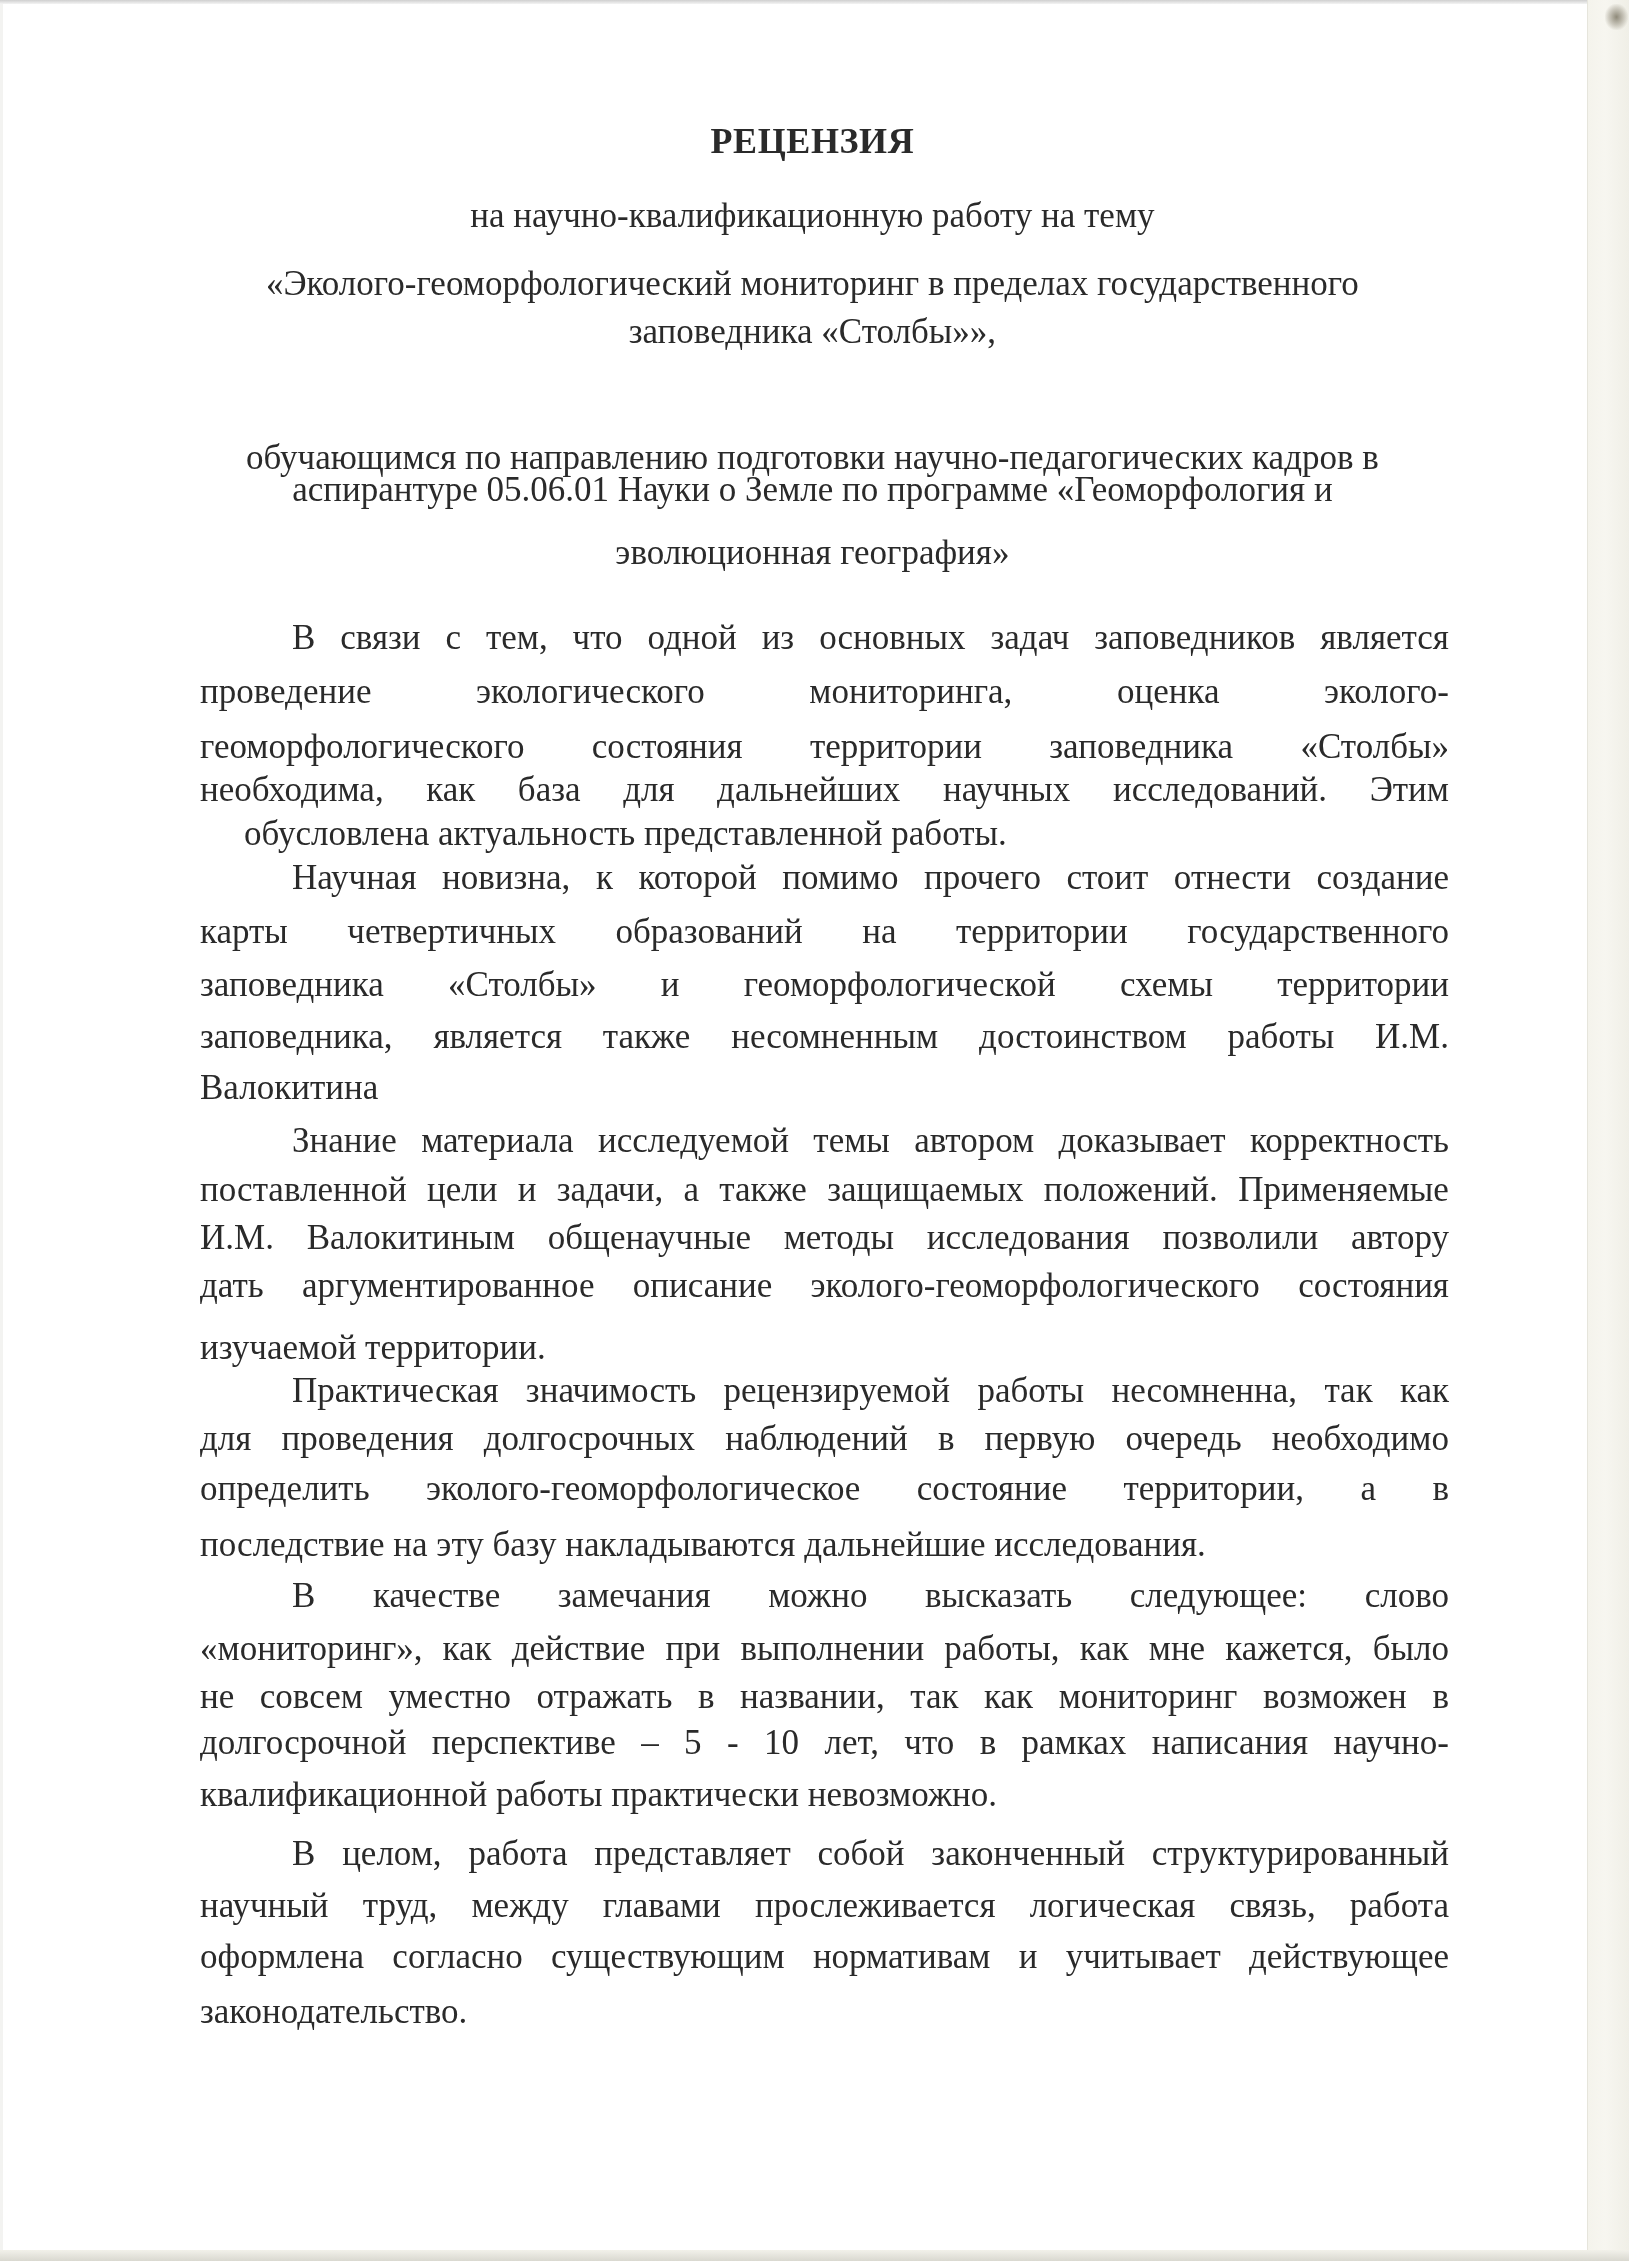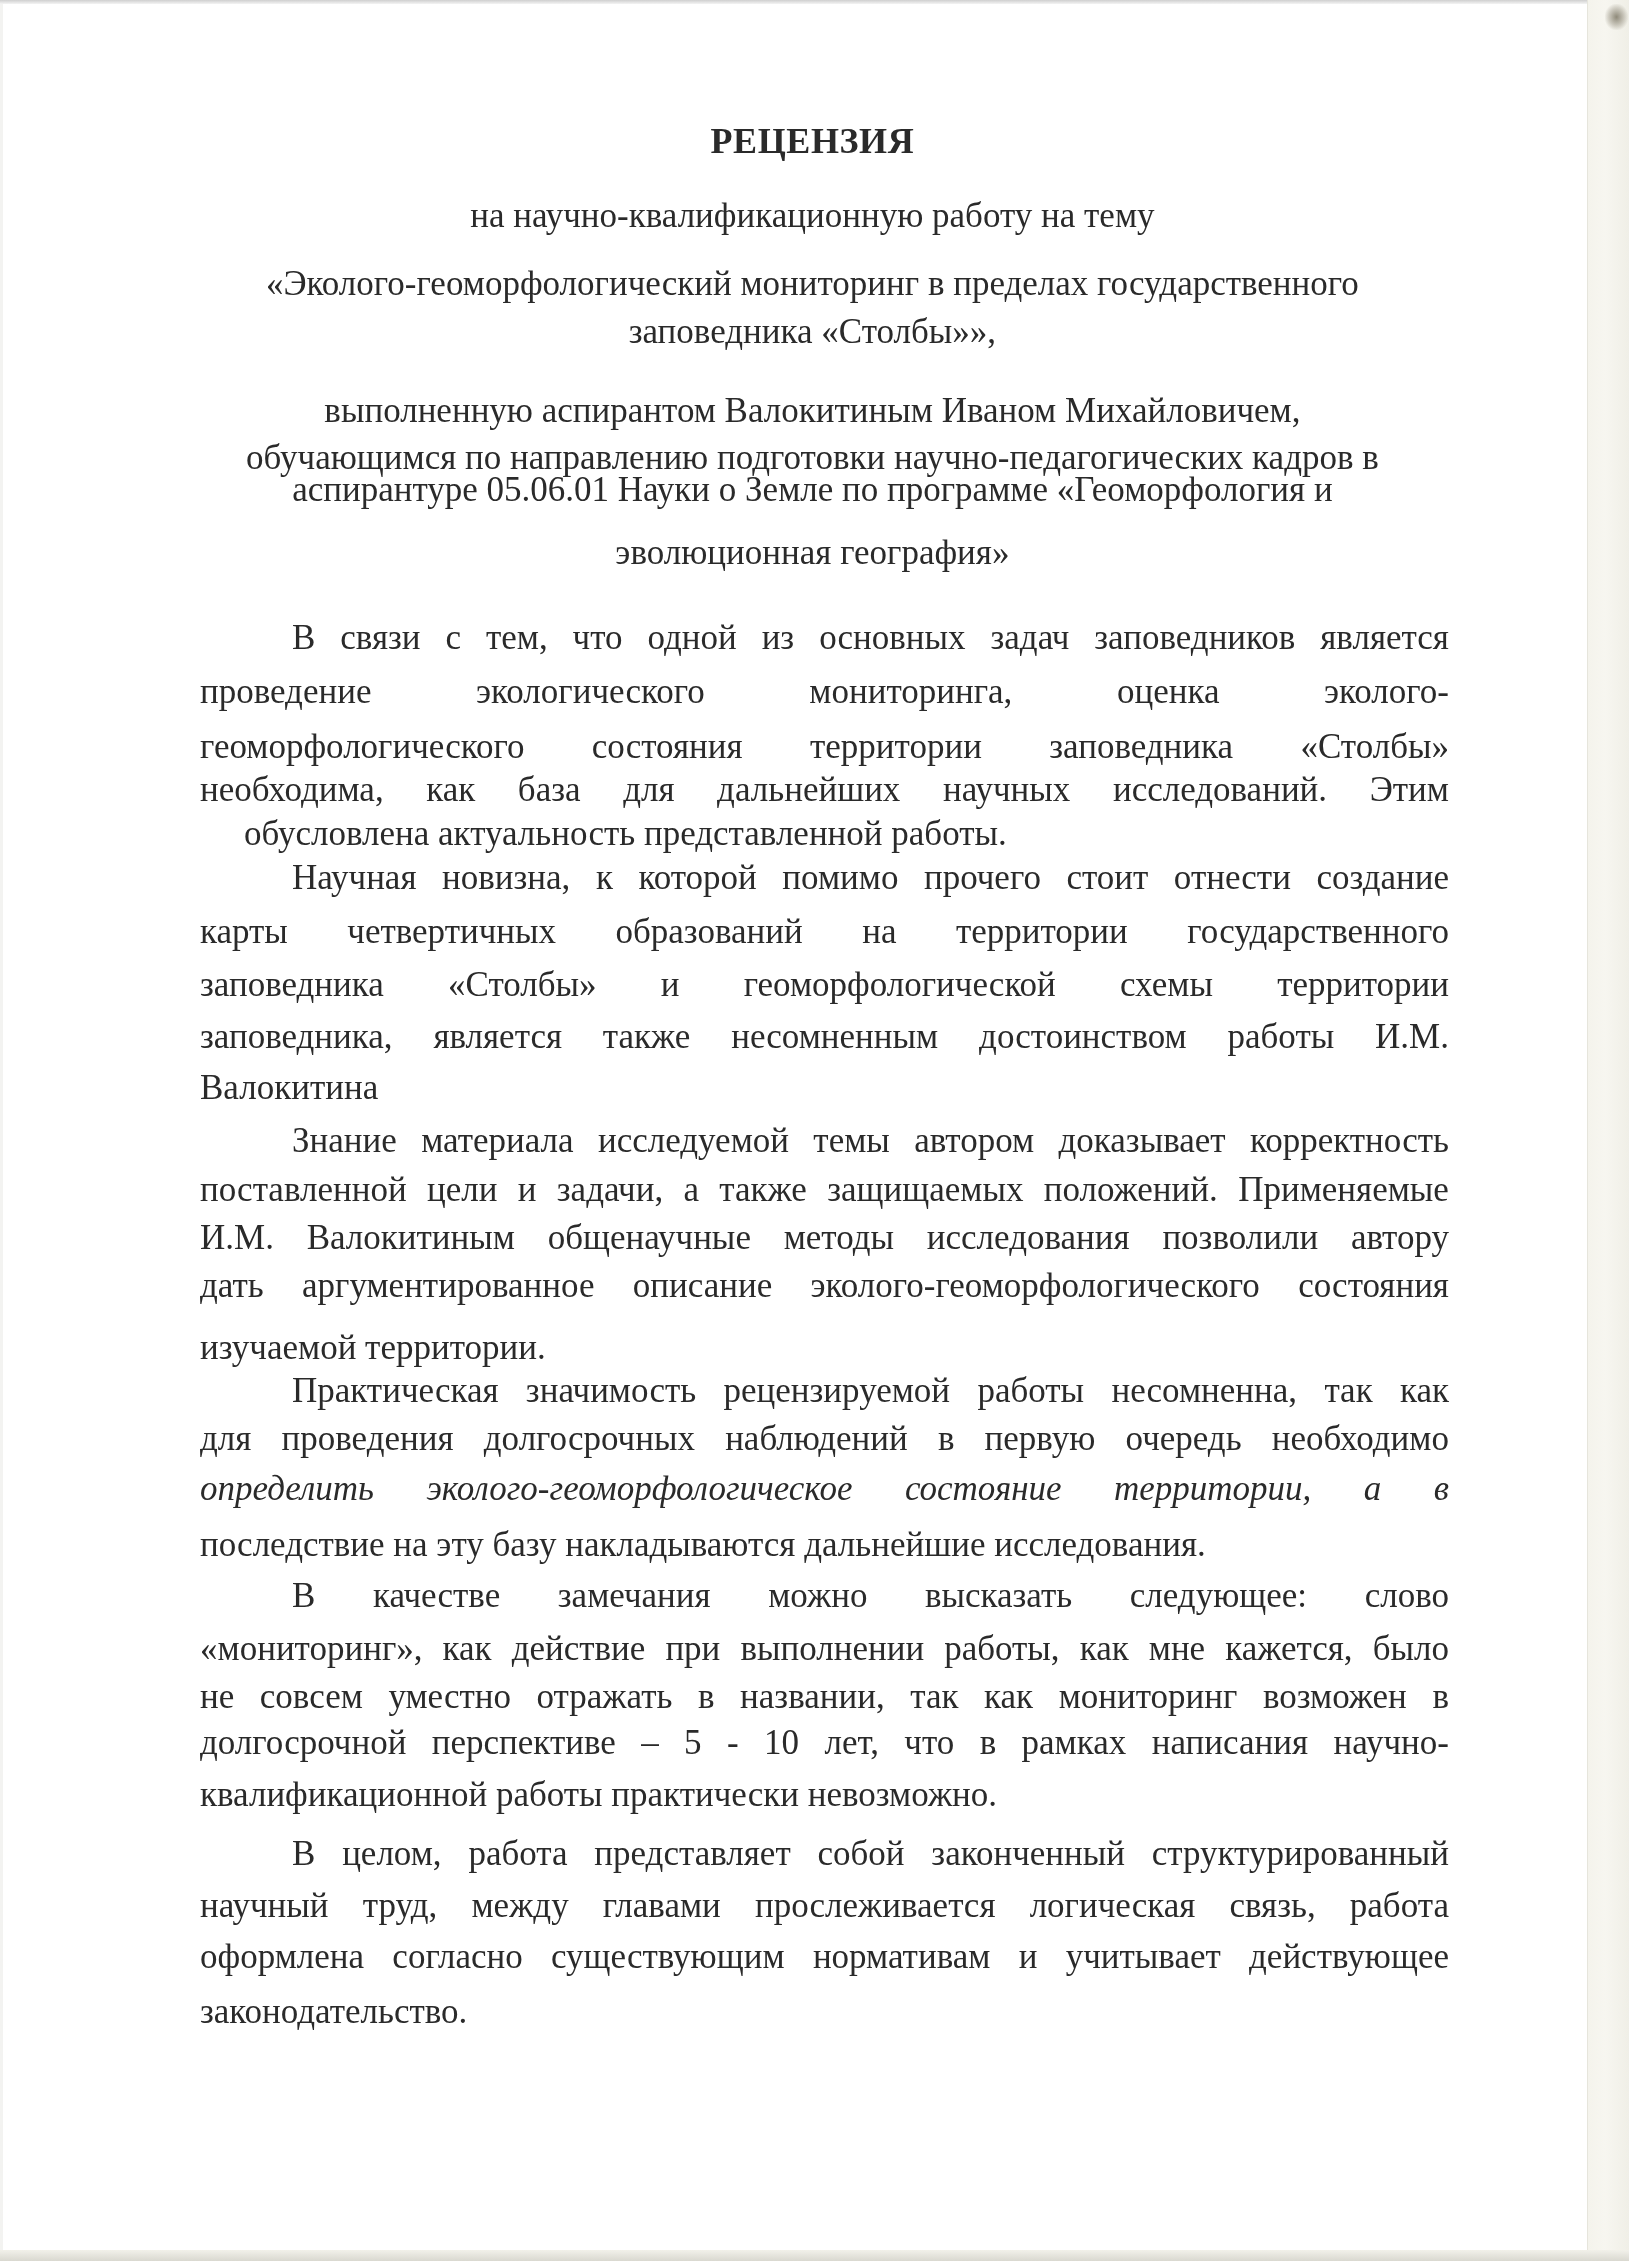--- a/index.html
+++ b/index.html
@@ -102,21 +102,20 @@
   <div class="edge-top"></div>
   <div class="edge-right"></div>
   <div class="edge-right-smudge"></div>
   <div class="edge-bottom"></div>
 
   <div class="line center title" style="top:123px;">РЕЦЕНЗИЯ</div>
 
   <div class="line center" style="top:198px;">на научно-квалификационную работу на тему</div>
   <div class="line center" style="top:314px;">заповедника «Столбы»»,</div>
   <div class="line center" style="top:266px;">«Эколого-геоморфологический мониторинг в пределах государственного</div>
-  <div class="line center" style="top:393px;">выполненную аспирантом Валокитиным Иваном Михайловичем,</div>
   <div class="line center" style="top:440px;">обучающимся по направлению подготовки научно-педагогических кадров в</div>
   <div class="line center" style="top:472px;">аспирантуре 05.06.01 Науки о Земле по программе «Геоморфология и</div>
   <div class="line center" style="top:535px;">эволюционная география»</div>
 
   <div>
     <div class="jline indent" style="top: 620px; display: flex; justify-content: space-between;">
         <span style="display: flex; justify-content: space-between; width: 100%;">
           <span>В</span>
           <span>связи</span>
           <span>с</span>
@@ -276,21 +275,21 @@
           <span>для</span>
           <span>проведения</span>
           <span>долгосрочных</span>
           <span>наблюдений</span>
           <span>в</span>
           <span>первую</span>
           <span>очередь</span>
           <span>необходимо</span>
         </span>
       </div>
-    <div class="jline" style="top: 1471px; display: flex; justify-content: center; font-style: italic;">
+    <div class="jline" style="top: 1471px; display: flex; justify-content: center;">
         <span style="display: flex; justify-content: space-between; width: 100%;">
           <span>определить</span>
           <span>эколого-геоморфологическое</span>
           <span>состояние</span>
           <span>территории,</span>
           <span>а</span>
           <span>в</span>
         </span>
       </div>
     <div class="jline last" style="top:1527px;"><span>последствие на эту базу накладываются дальнейшие исследования.</span></div>

